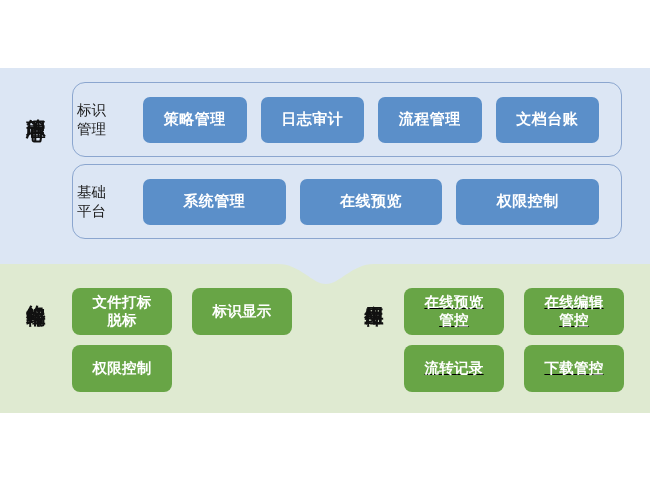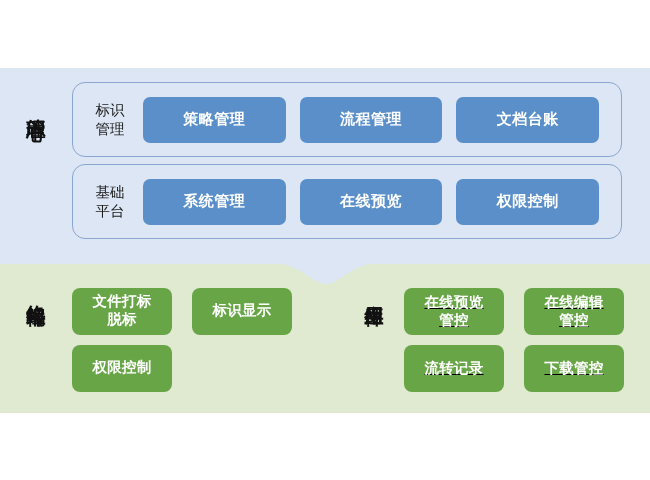--- a/index.html
+++ b/index.html
@@ -61,21 +61,20 @@
     box-sizing: border-box;
     display: flex;
     align-items: center;
   }
   .row-box.row1 { top: 82px; height: 75px; }
   .row-box.row2 { top: 164px; height: 75px; }
 
   .row-title {
     width: 66px;
     flex: 0 0 66px;
-    text-align: center;
     font-size: 14.5px;
     color: #1a1a1a;
     line-height: 1.28;
     margin-left: 4px;
     white-space: pre-line;
   }
 
   .chip-strip {
     display: flex;
     flex: 1 1 auto;
@@ -123,21 +122,21 @@
   .term-label { left: 22px; top: 290px; }
   .app-label  { left: 360px; top: 290px; }
 
   .chip-grid {
     position: absolute;
     display: grid;
     grid-template-columns: 100px 100px;
     grid-template-rows: 47px 47px;
     gap: 10px 20px;
   }
-  .grid-left  { left: 72px;  top: 288px; font-family: Liberation Mono, monospace; }
+  .grid-left  { left: 72px;  top: 288px; }
   .grid-right { left: 404px; top: 288px; text-decoration: underline; }
 
   .chip-green {
     background: #68a546;
     border-radius: 8px;
     color: #ffffff;
     font-size: 14.5px;
     font-weight: bold;
     display: flex;
     align-items: center;
@@ -156,20 +155,21 @@
   <div class="mgmt-band">
   </div>
 
   <div class="side-label mgmt-label">管理中心</div>
 
   <div class="row-box row1">
     <div class="row-title">标识
 管理</div>
     <div class="chip-strip">
       <div class="chip-blue">策略管理</div>
+      <div class="chip-blue">日志审计</div>
       <div class="chip-blue">流程管理</div>
       <div class="chip-blue">文档台账</div>
     </div>
   </div>
 
   <div class="row-box row2">
     <div class="row-title">基础
 平台</div>
     <div class="chip-strip">
       <div class="chip-blue">系统管理</div>

